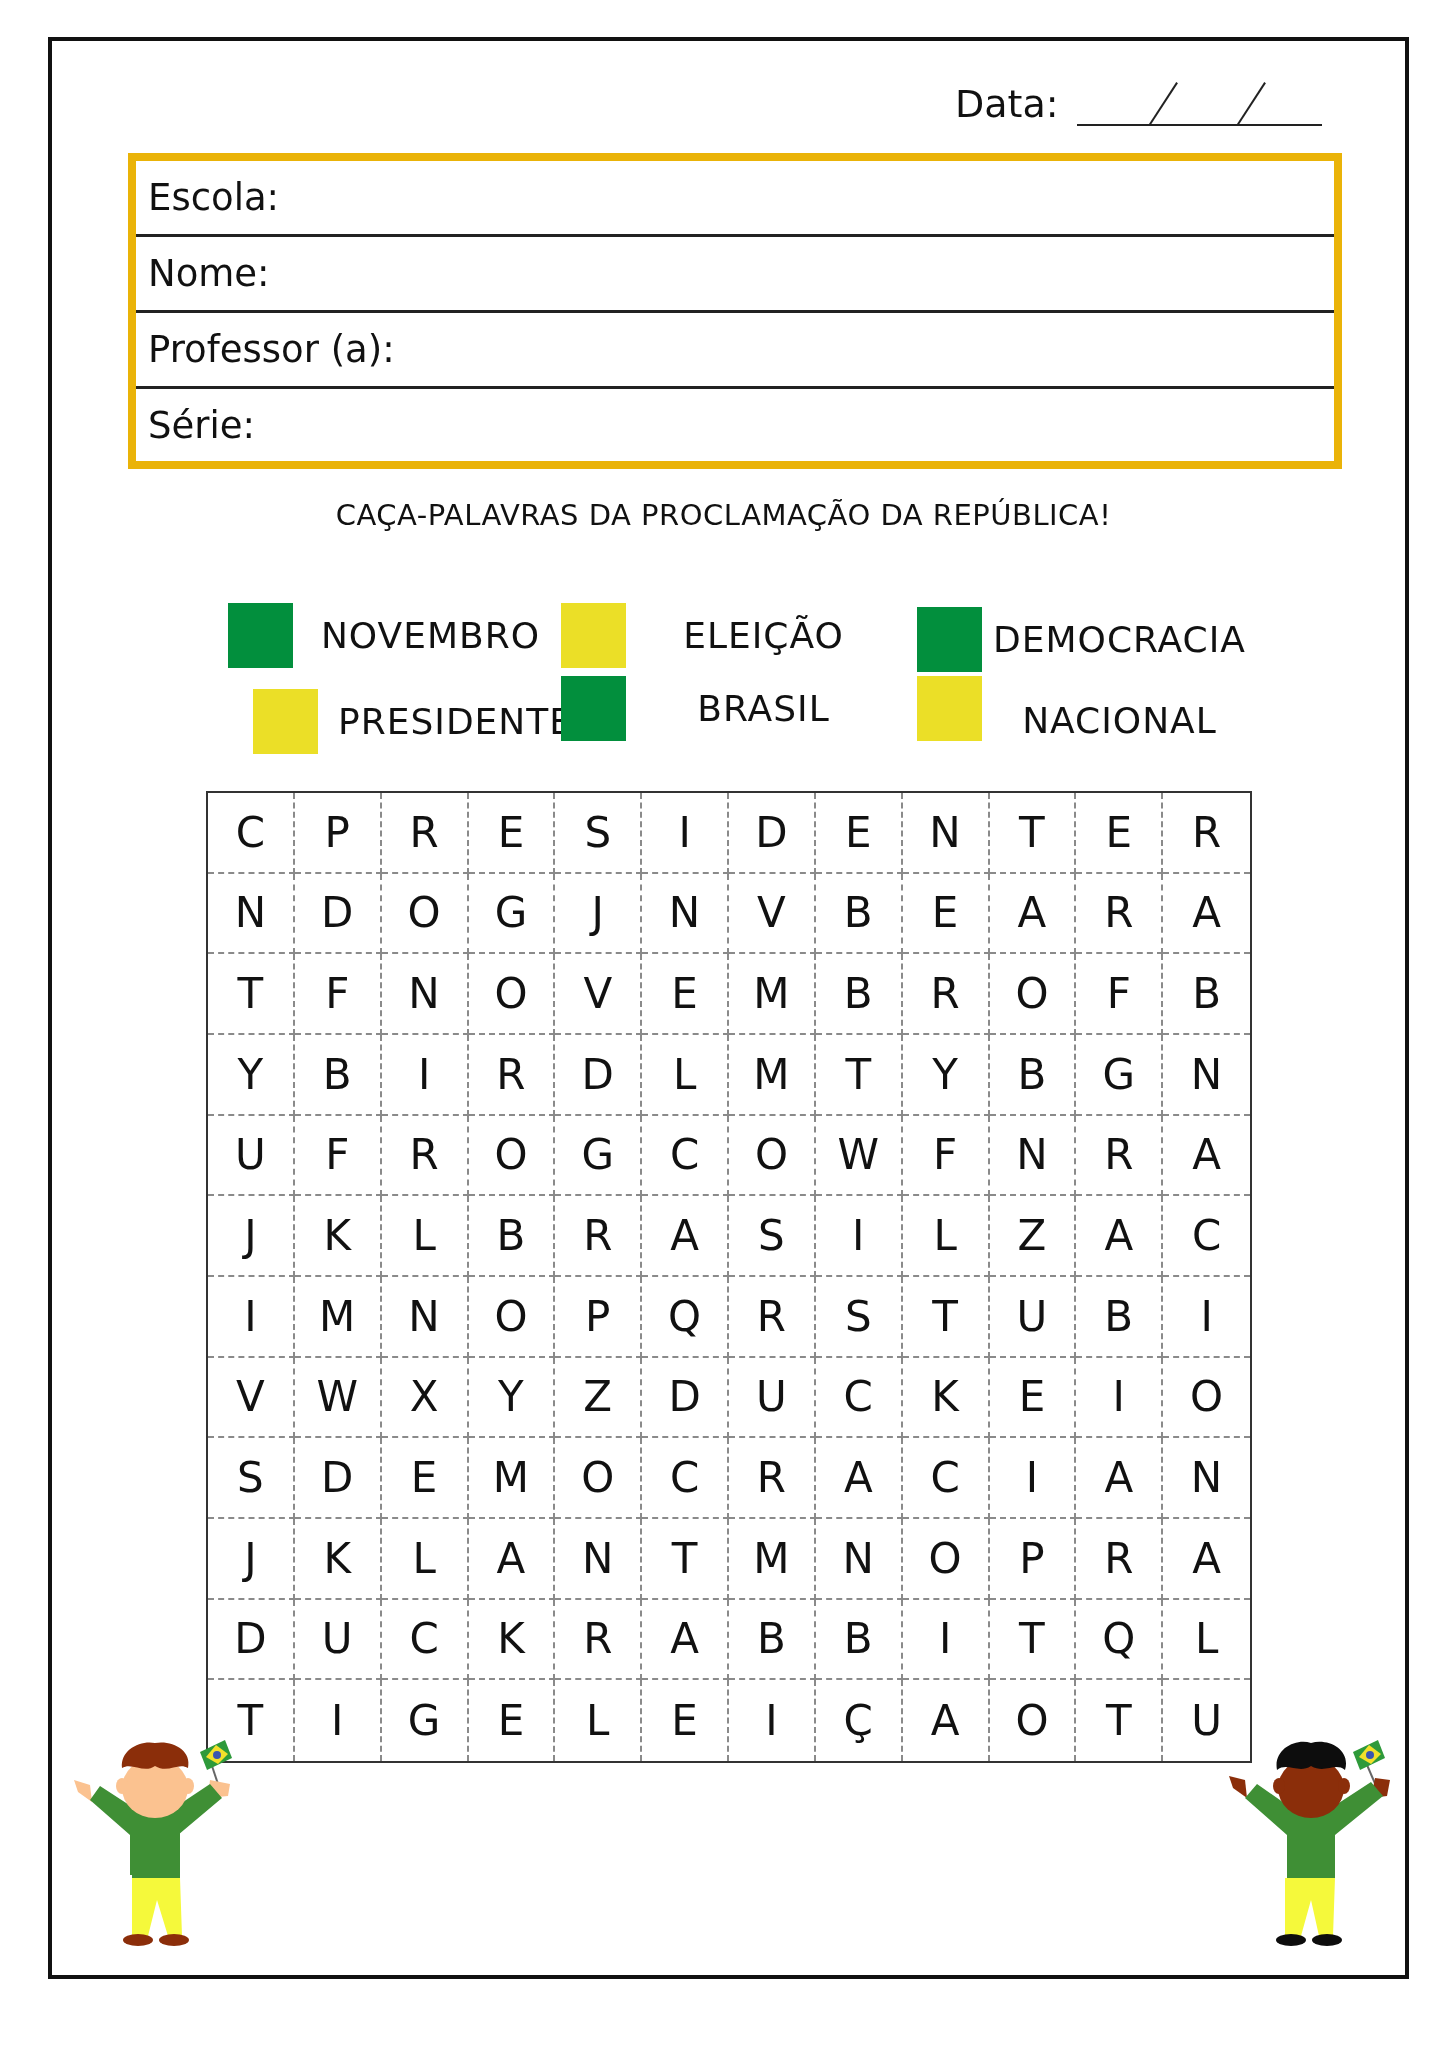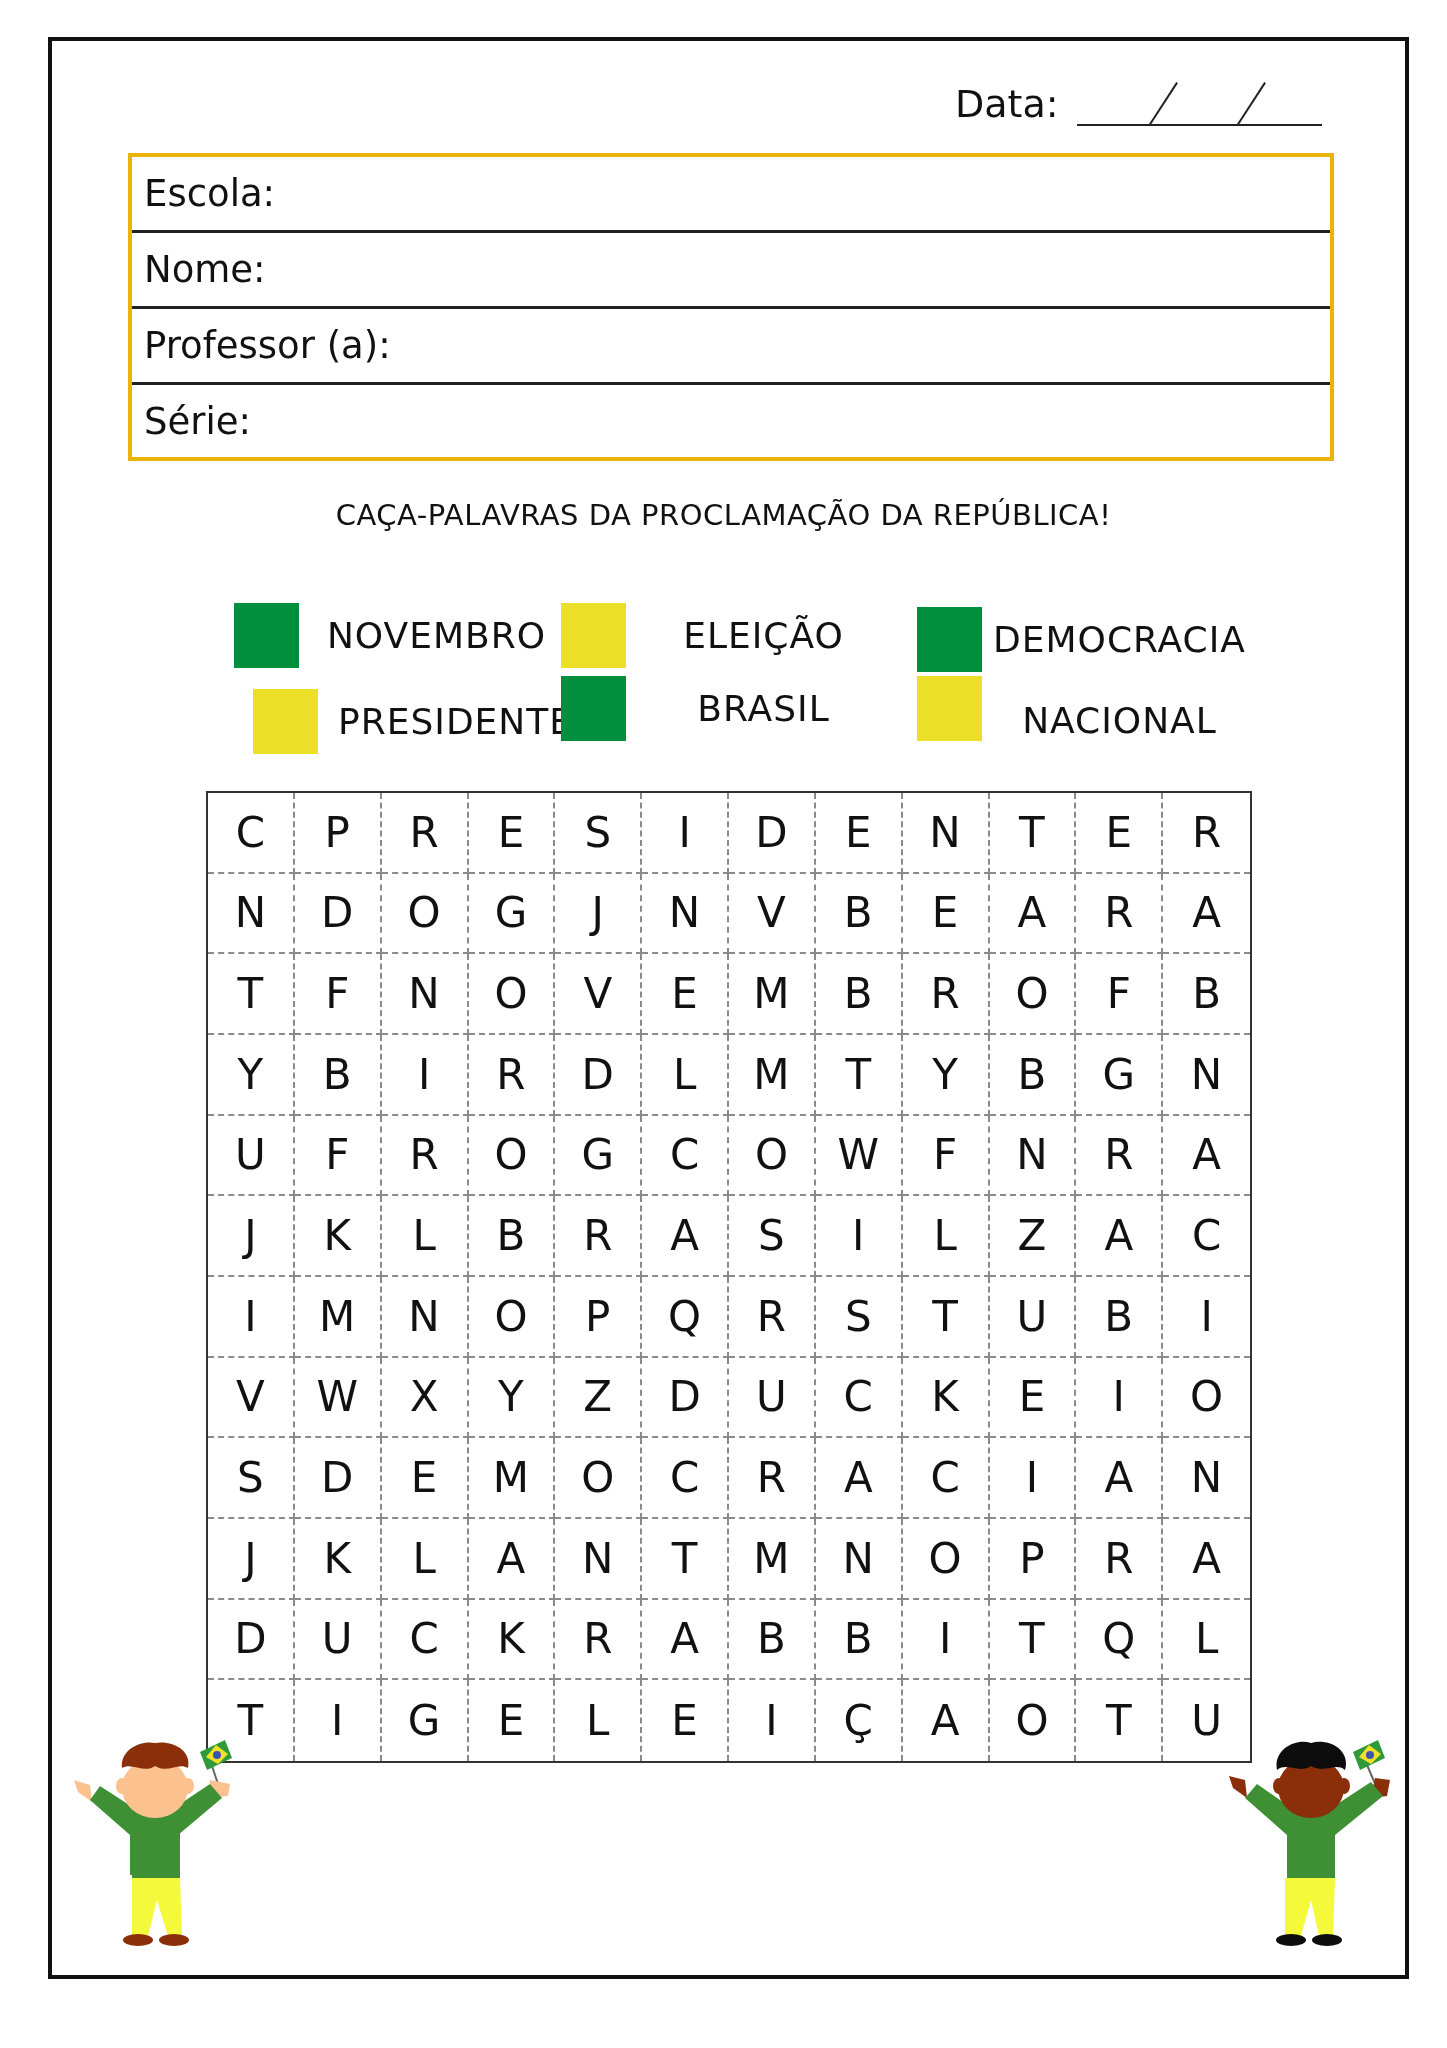--- a/index.html
+++ b/index.html
@@ -2,21 +2,21 @@
 <html><head>
 <meta charset="utf-8">
 <style>
   html, body { margin: 0; padding: 0; background: #ffffff; }
   body { width: 1447px; height: 2048px; position: relative; overflow: hidden; font-family: "DejaVu Sans", sans-serif; color: #111; }
   .page-border { position: absolute; left: 48px; top: 37px; width: 1353px; height: 1934px; border: 4px solid #111; box-sizing: content-box; }
   .date-row { position: absolute; left: 955px; top: 66px; height: 60px; display: flex; align-items: flex-end; }
   .date-label { font-size: 38px; line-height: 44px; margin-right: 18px; }
   .date-line { position: relative; width: 245px; height: 50px; border-bottom: 2px solid #222; }
   .date-slash { position: absolute; bottom: 0; width: 2px; height: 50px; background: #222; transform-origin: bottom left; transform: rotate(33deg); }
-  .info-box { position: absolute; left: 128px; top: 153px; width: 1198px; border: 4px solid #eab308; }
+  .info-box { position: absolute; left: 128px; top: 153px; width: 1198px; border: 8px solid #eab308; }
   .info-row { height: 73px; border-bottom: 3px solid #222; display: flex; align-items: center; padding-left: 12px; font-size: 37px; }
   .info-row:last-child { border-bottom: none; height: 72px; }
   .title { position: absolute; left: 0; width: 1447px; top: 498px; text-align: center; font-size: 29px; letter-spacing: 0.5px; }
   .legend { position: absolute; left: 205px; top: 603px; width: 1040px; height: 138px; }
   .legend-item { position: absolute; width: 340px; height: 65px; display: flex; align-items: center; }
   .swatch { width: 65px; height: 65px; flex: 0 0 65px; }
   .legend-label { flex: 1; text-align: center; font-size: 36px; letter-spacing: 1px; }
   .grid { position: absolute; left: 206px; top: 791px; width: 1042px; height: 968px; border: 2px solid #333; display: grid; grid-template-columns: repeat(12, 1fr); grid-template-rows: repeat(12, 1fr); }
   .cell { display: flex; align-items: center; justify-content: center; font-size: 42px; border-right: 2px dashed #8a8a8a; border-bottom: 2px dashed #8a8a8a; box-sizing: border-box; font-family: "DejaVu Sans", sans-serif; font-weight: normal; }
   .cell.last-col { border-right: none; }
@@ -47,21 +47,21 @@
       <span>Professor (a):</span>
     </div>
   <div class="info-row">
       <span>Série:</span>
     </div>
 </div>
 
 <div class="title">CAÇA-PALAVRAS DA PROCLAMAÇÃO DA REPÚBLICA!</div>
 
 <div class="legend" id="legend">
-    <div class="legend-item" style="left: 16px; top: 0px; padding-left: 13px;">
+    <div class="legend-item" style="left: 10px; top: 0px; padding-left: 13px;">
       <div class="swatch" style="background: rgb(2, 143, 61);"></div>
       <span class="legend-label">NOVEMBRO</span>
     </div>
     <div class="legend-item" style="left: 0px; top: 86px; margin-left: 48px;">
       <div class="swatch" style="background: rgb(235, 223, 39);"></div>
       <span class="legend-label">PRESIDENTE</span>
     </div>
     <div class="legend-item" style="left: 356px; top: 0px;">
       <div class="swatch" style="background: rgb(235, 223, 39);"></div>
       <span class="legend-label">ELEIÇÃO</span>

